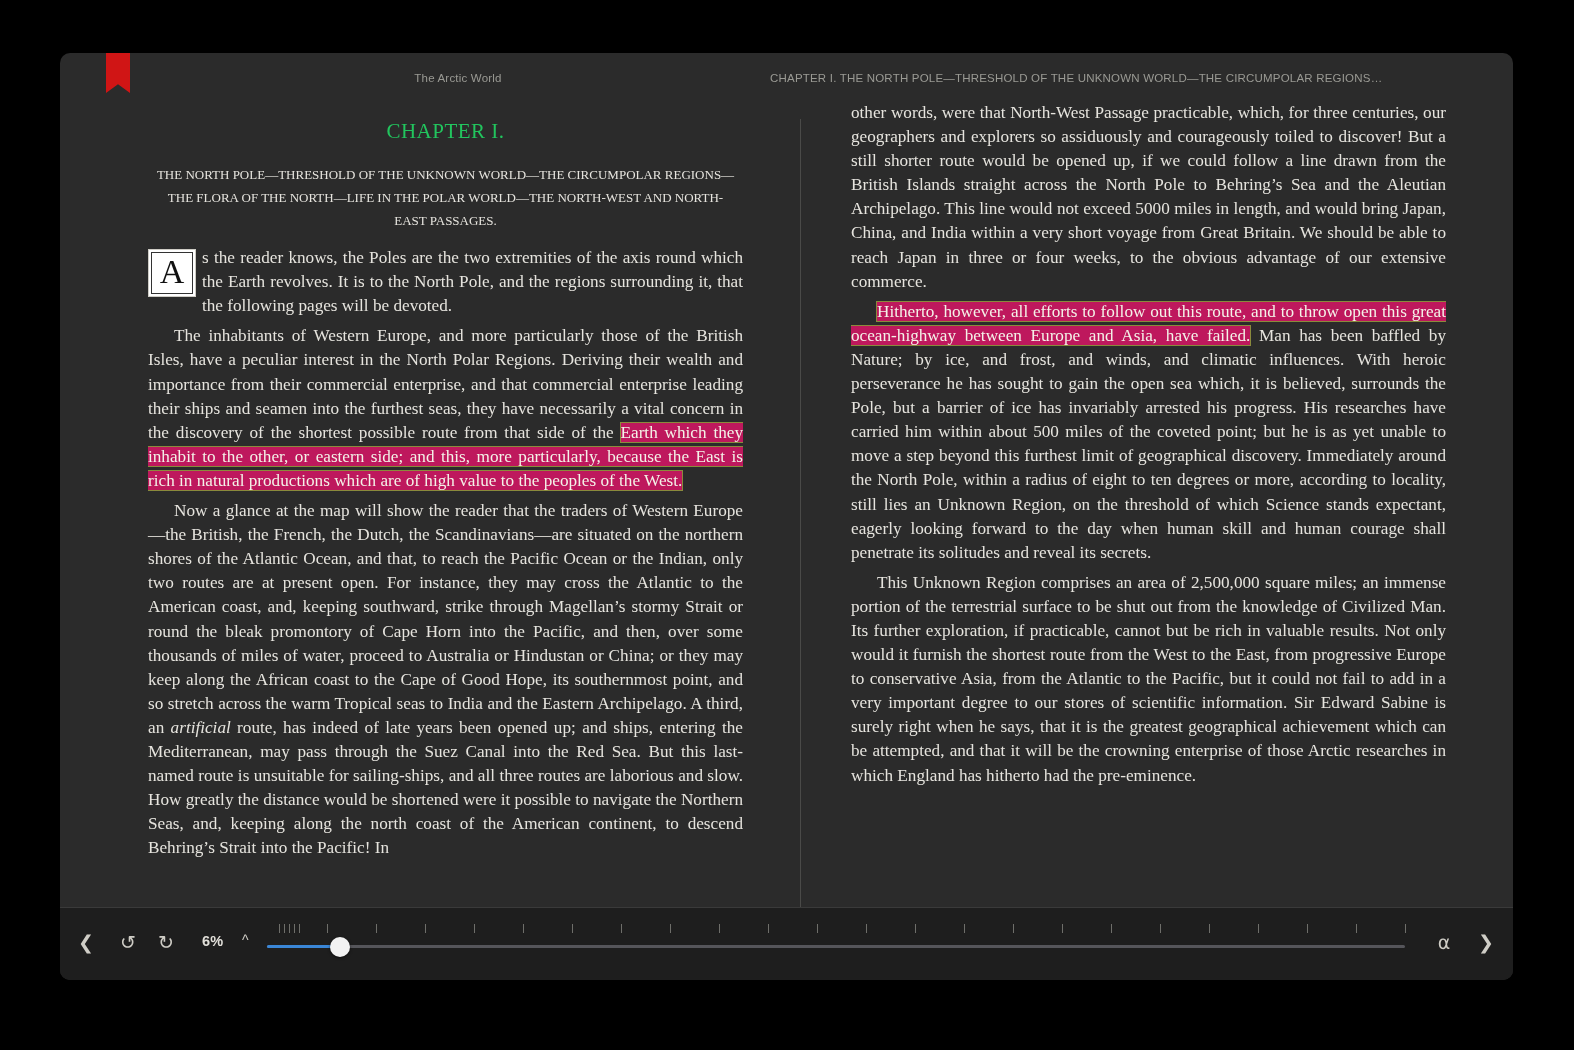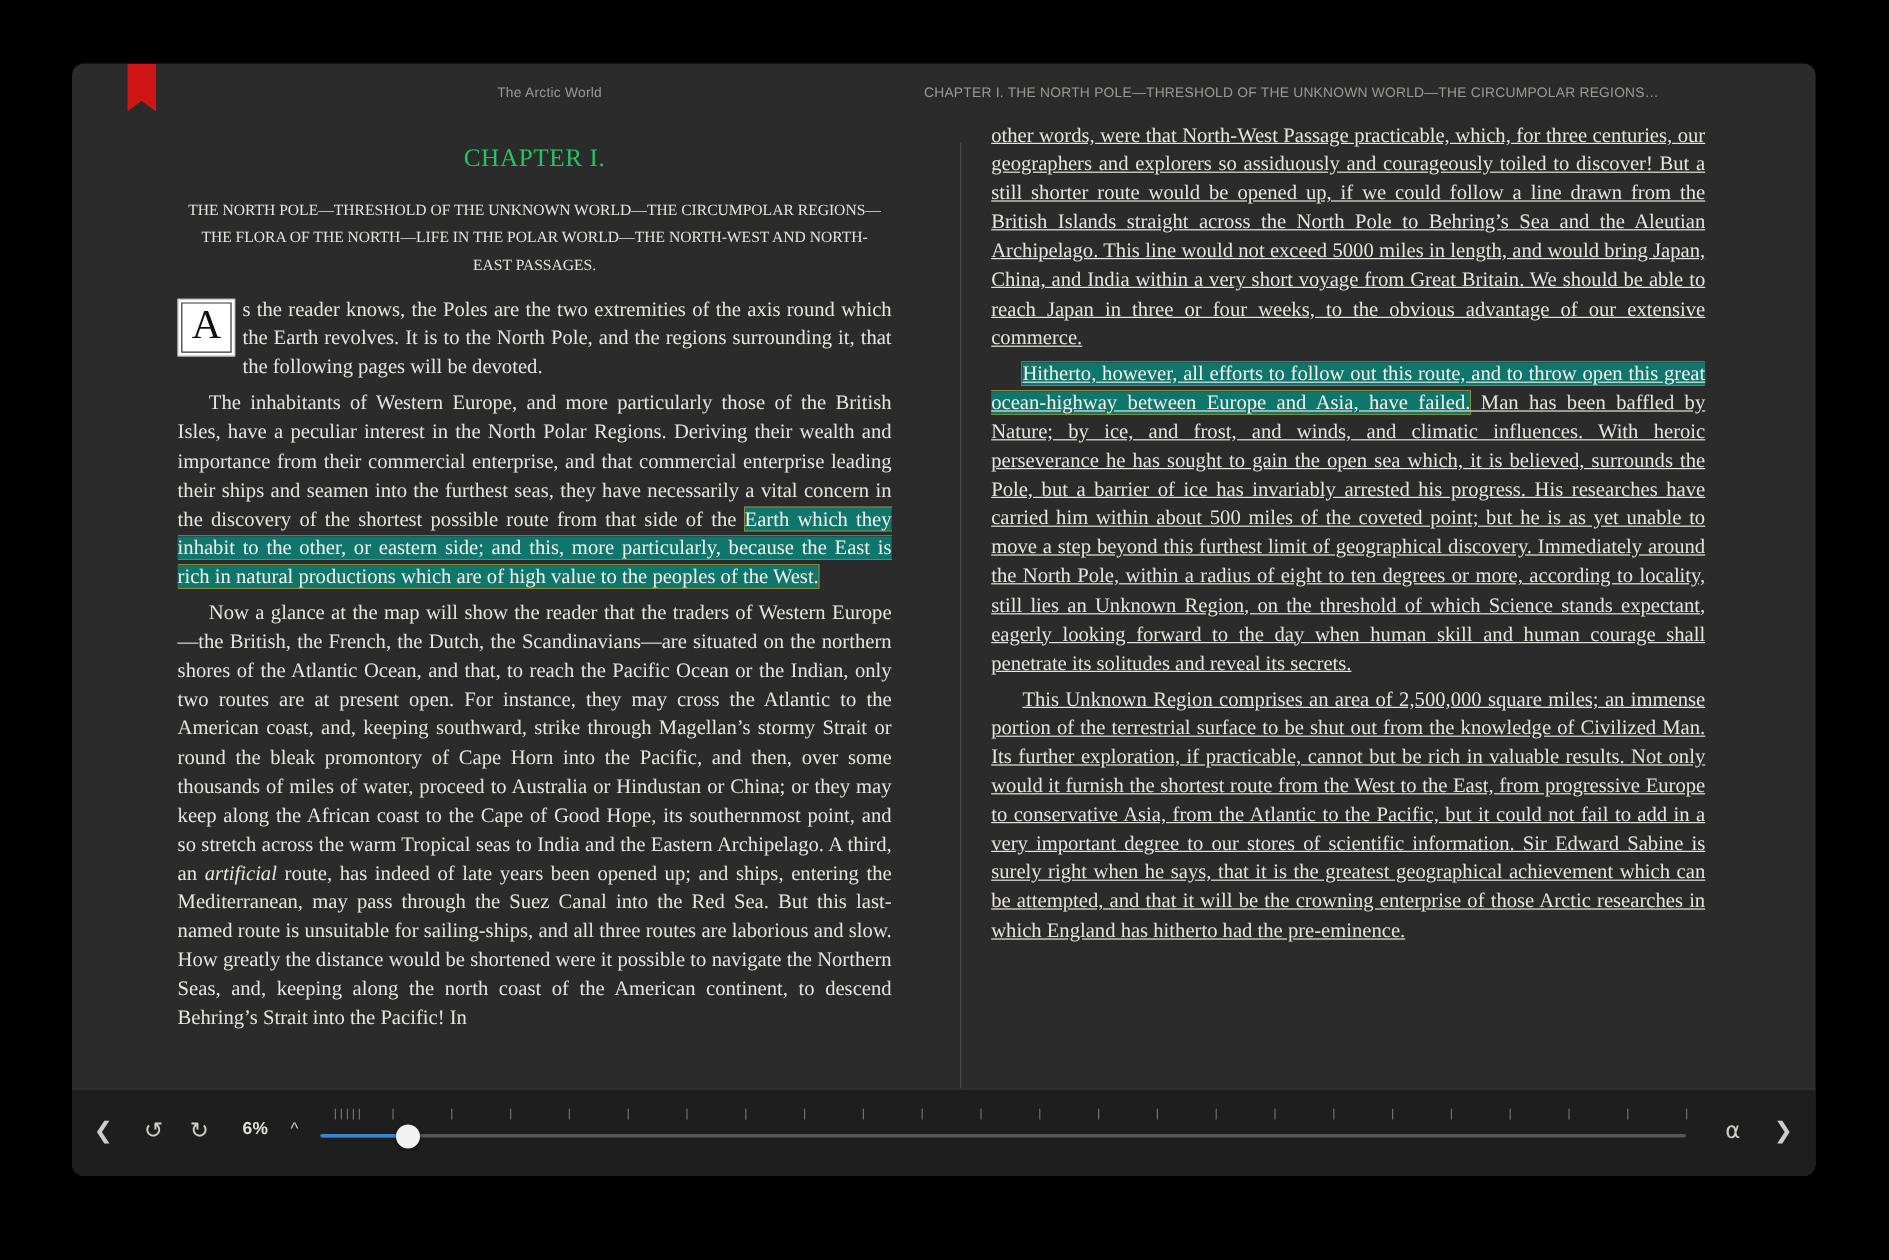--- a/index.html
+++ b/index.html
@@ -60,21 +60,21 @@
   .column {
     position: absolute;
     top: 48px;
     width: 595px;
     color: #e6e4de;
     font-size: 17.2px;
     line-height: 24.1px;
     text-align: justify;
   }
   #col-left { left: 88px; }
-  #col-right { left: 766px; text-decoration: underline; }
+  #col-right { left: 791px; }
 
   #divider {
     position: absolute;
     left: 740px;
     top: 66px;
     width: 1px;
     height: 830px;
     background: #4a4a48;
   }
 
@@ -113,21 +113,21 @@
     background: #ffffff;
     color: #111;
     font-size: 34px;
     line-height: 44px;
     text-align: center;
     font-family: "Liberation Serif", serif;
     box-shadow: inset 0 0 0 2px #ffffff, inset 0 0 0 3px #333;
   }
 
   .hl {
-    background: #0f766e;
+    background: #be185d;
     color: #f4f2e8;
     box-shadow: 0 0 0 1px #8a8a3c;
   }
 
   em { font-style: italic; }
 
   
   #toolbar {
     position: absolute;
     left: 0;

